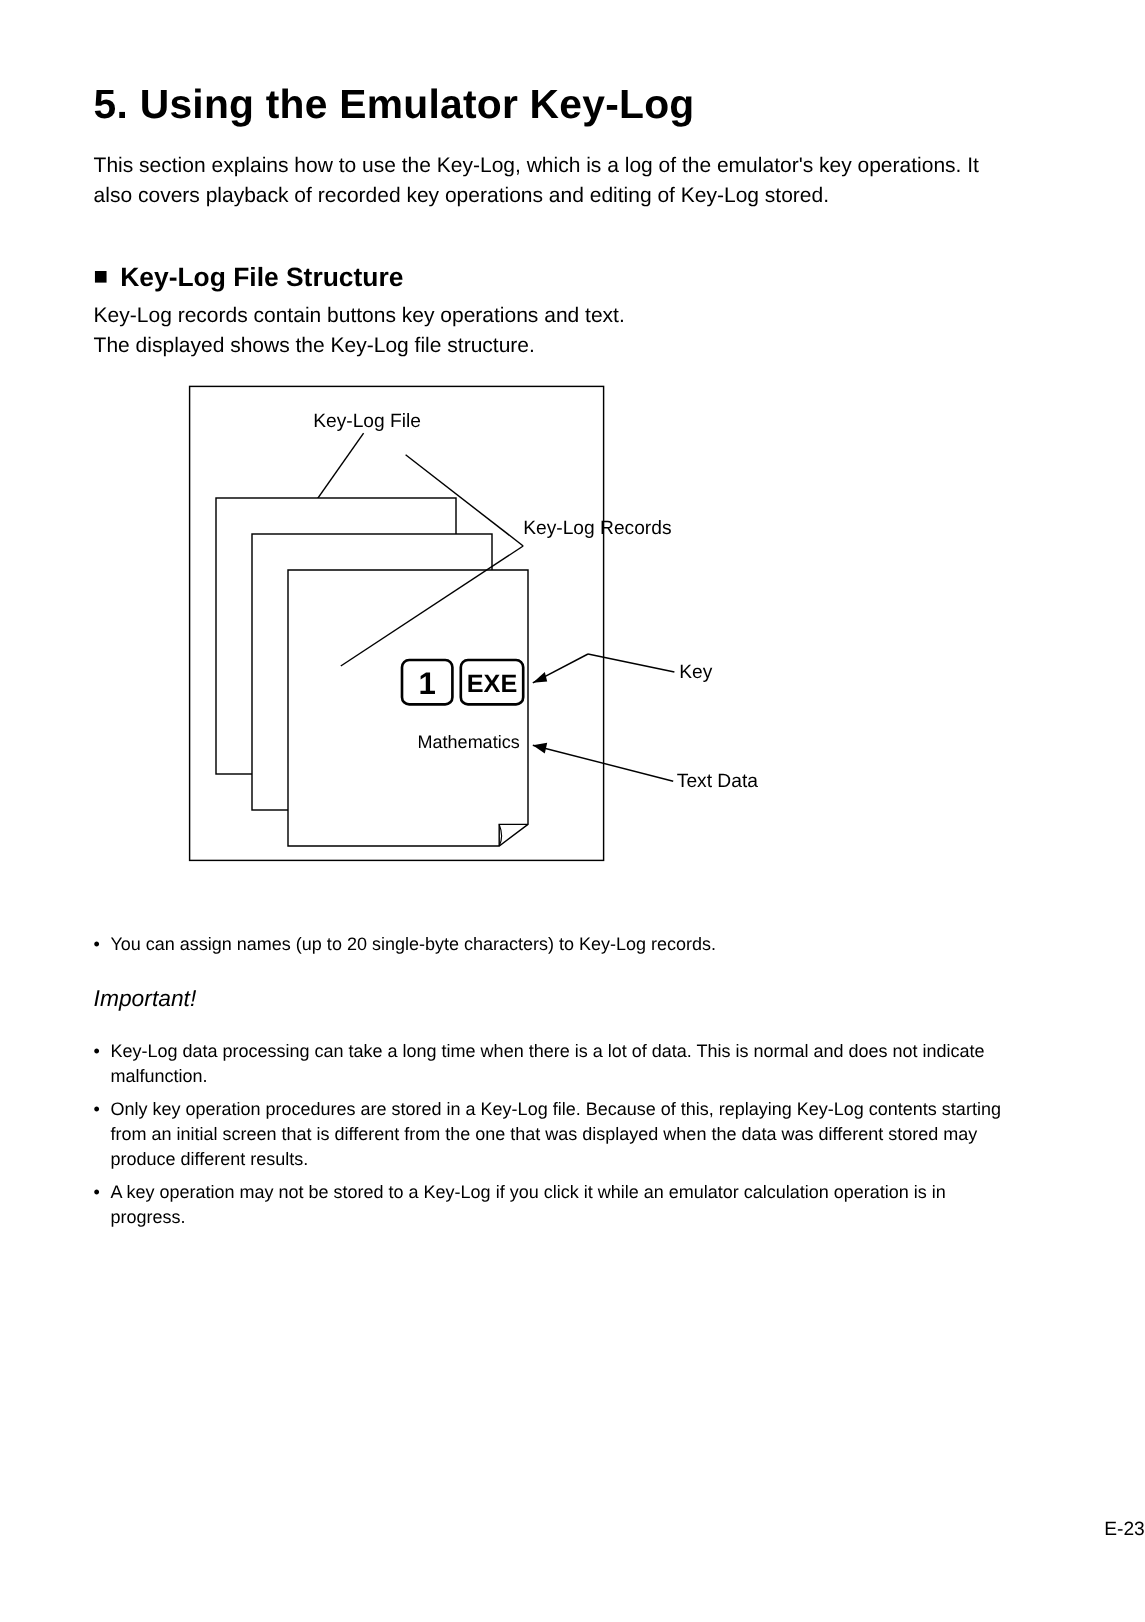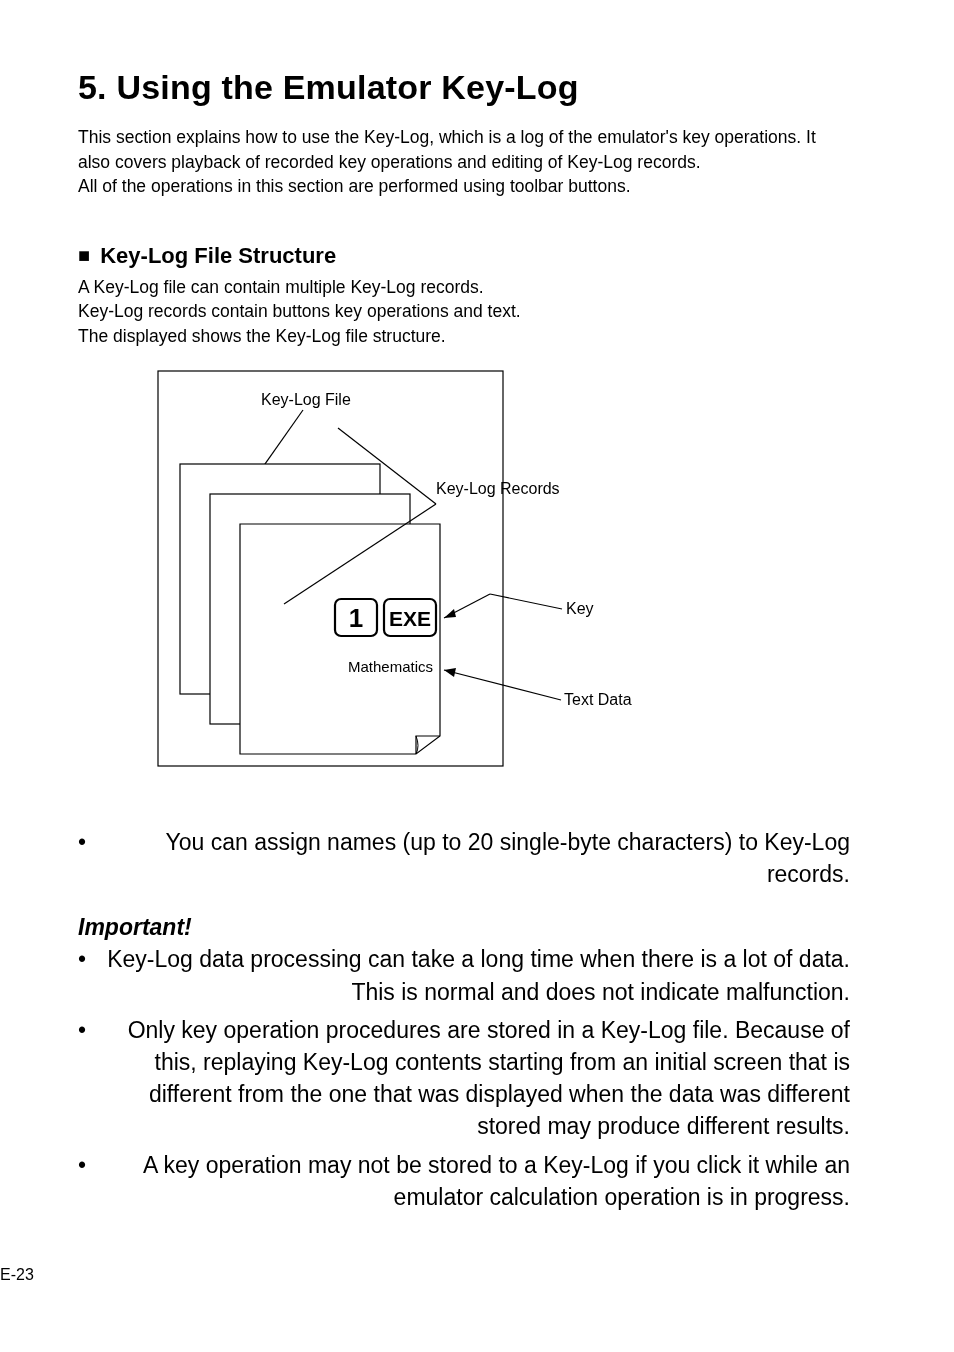--- a/index.html
+++ b/index.html
@@ -46,77 +46,74 @@
       margin-bottom: 18px;
     }
     .diagram-wrap {
       display: flex;
       justify-content: flex-start;
       padding-left: 70px;
       margin-bottom: 30px;
       align-items: center;
     }
     .bullet-list {
-      font-size: 23px;
+      font-size: 15px;
       line-height: 1.4;
-      text-align: right;
     }
     .bullet-list li {
       list-style: none;
       position: relative;
       padding-left: 14px;
       margin-bottom: 6px;
     }
     .bullet-list li::before {
       content: "•";
       position: absolute;
       left: 0;
       top: 0;
     }
     .important-heading {
-      font-size: 23px;
-      font-weight: bold;
+      font-size: 19px;
+      font-weight: normal;
       font-style: italic;
       margin-top: 24px;
-      margin-bottom: 2px;
+      margin-bottom: 22px;
     }
     .page-number {
       position: absolute;
       bottom: 68px;
       left: 0;
       right: 0;
-      text-align: left;
+      text-align: right;
       font-size: 16px;
     }
     .svg-text {
       font-family: Arial, Helvetica, sans-serif;
       font-size: 16px;
       fill: #000;
     }
     .svg-text-inner {
       font-family: Arial, Helvetica, sans-serif;
       font-size: 15px;
       fill: #000;
     }
   </style>
 </head>
 <body>
 
 <div class="page">
   <h1 class="chapter-title">5. Using the Emulator Key-Log</h1>
   <div class="intro">
-    <p>This section explains how to use the Key-Log, which is a log of the emulator's key operations. It also covers playback of recorded key operations and editing of Key-Log records.</p>
-    <p>All of the operations in this section are performed using toolbar buttons.</p>
+    <p>This section explains how to use the Key-Log, which is a log of the emulator's key operations. It also covers playback of recorded key operations and editing of Key-Log stored.</p>
   </div>
 
   <h2 class="section-heading">
     <span>Key-Log File Structure</span>
   </h2>
   <div class="section-intro">
-    <p>A Key-Log file can contain multiple Key-Log records.</p>
     <p>Key-Log records contain buttons key operations and text.</p>
     <p>The displayed shows the Key-Log file structure.</p>
   </div>
 
   <div class="diagram-wrap">
     <svg width="560" height="430" viewBox="0 0 560 430">
 
       <rect x="10" y="5" width="345" height="395" fill="#fff" stroke="#000" stroke-width="1.2"></rect>
 
       <text x="113" y="39" class="svg-text">Key-Log File</text>

